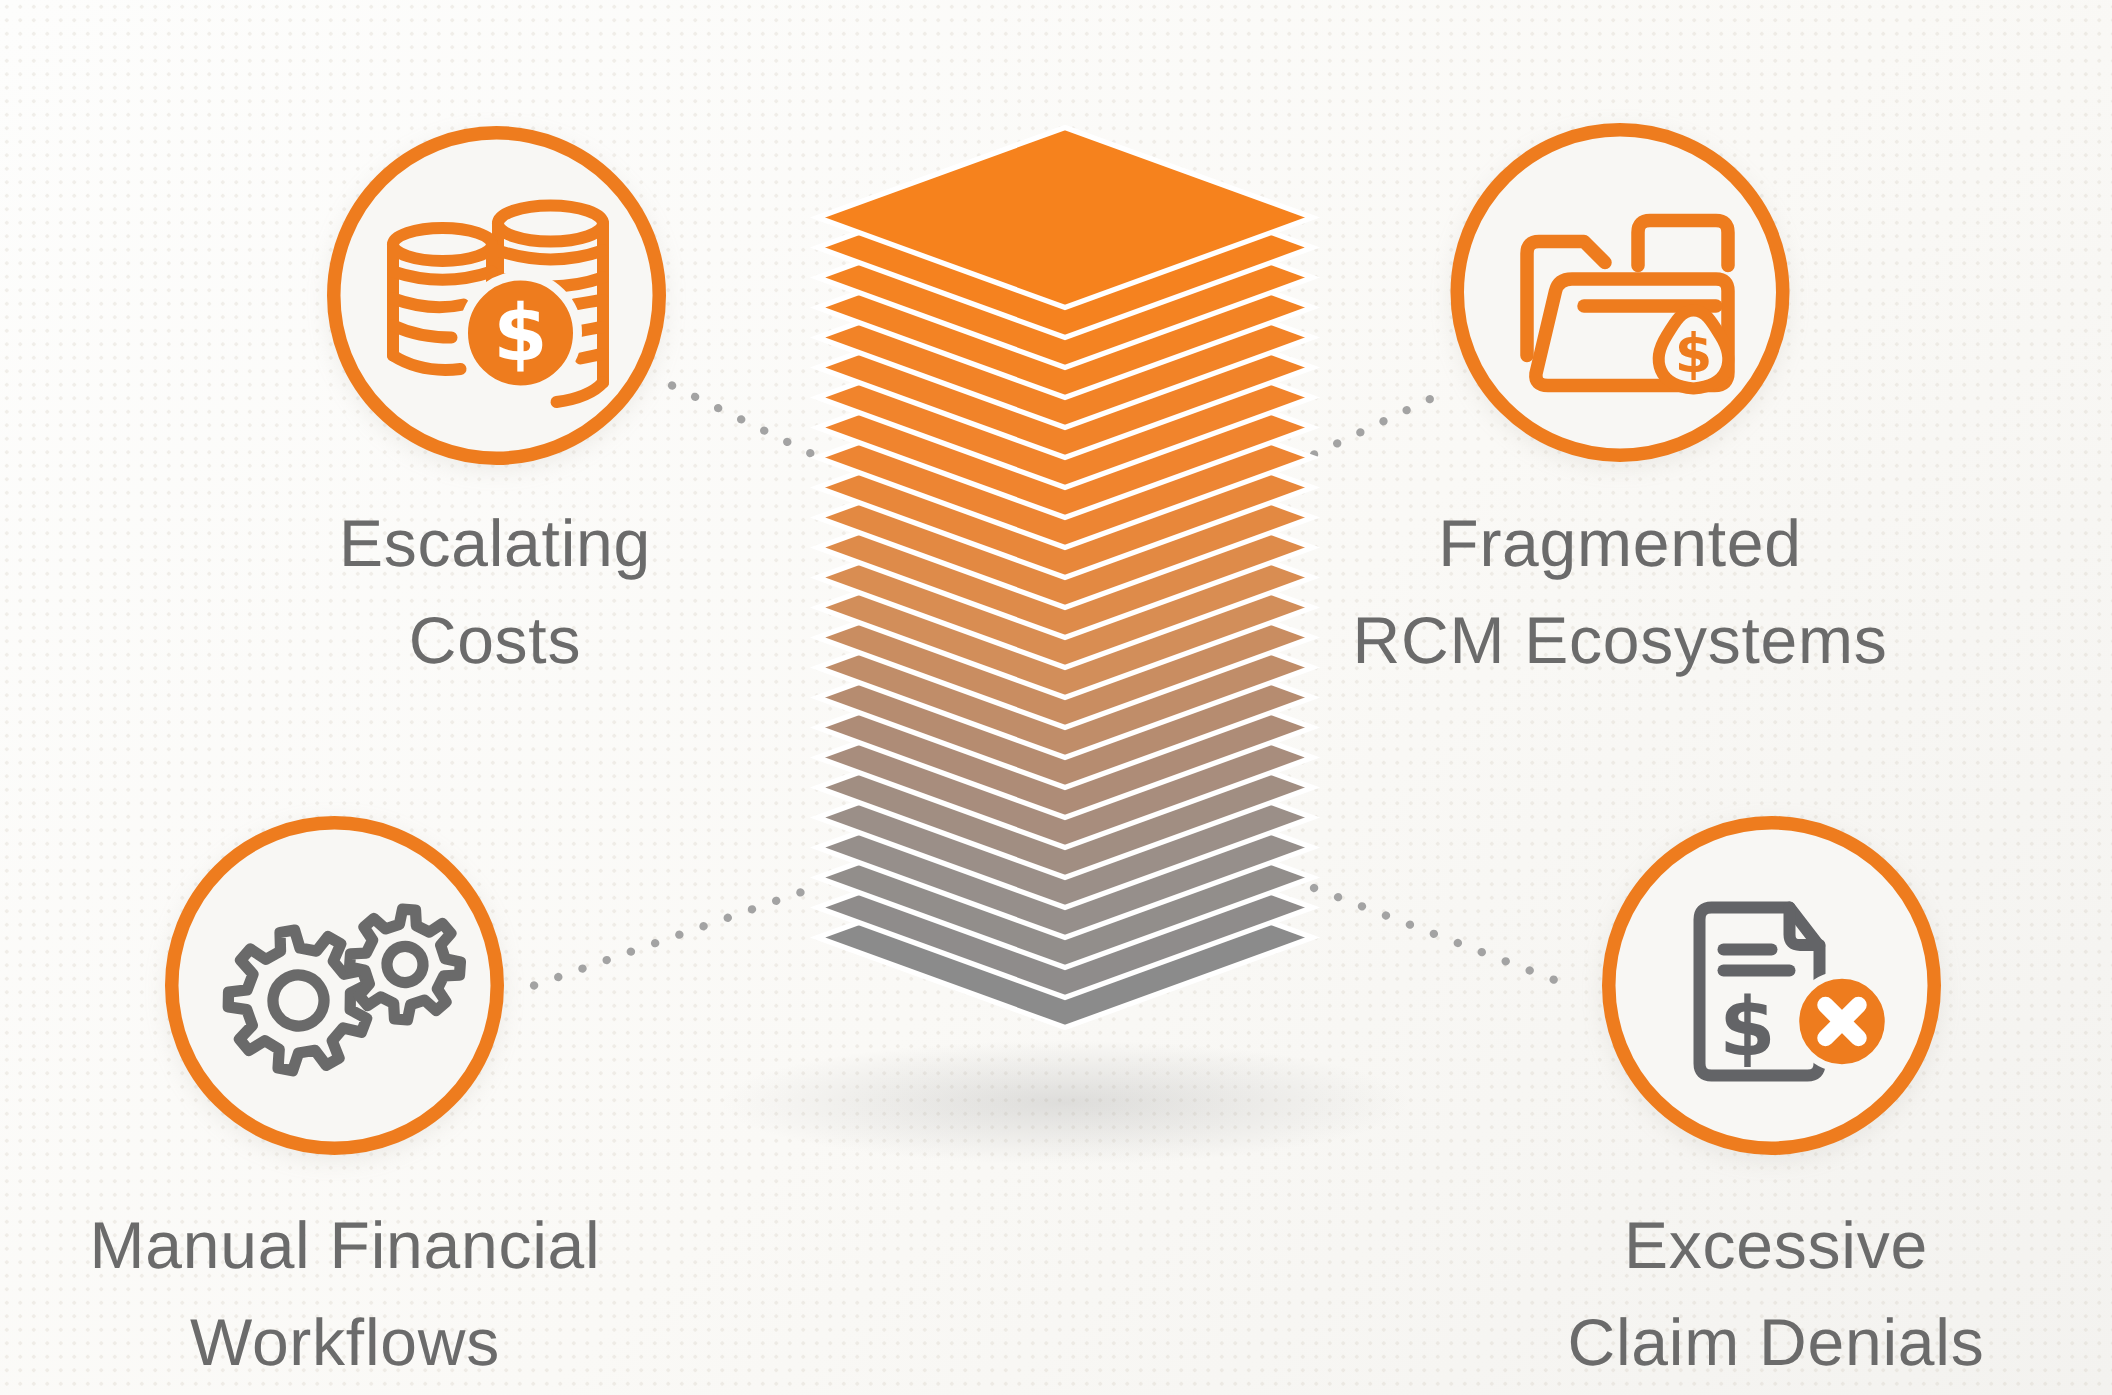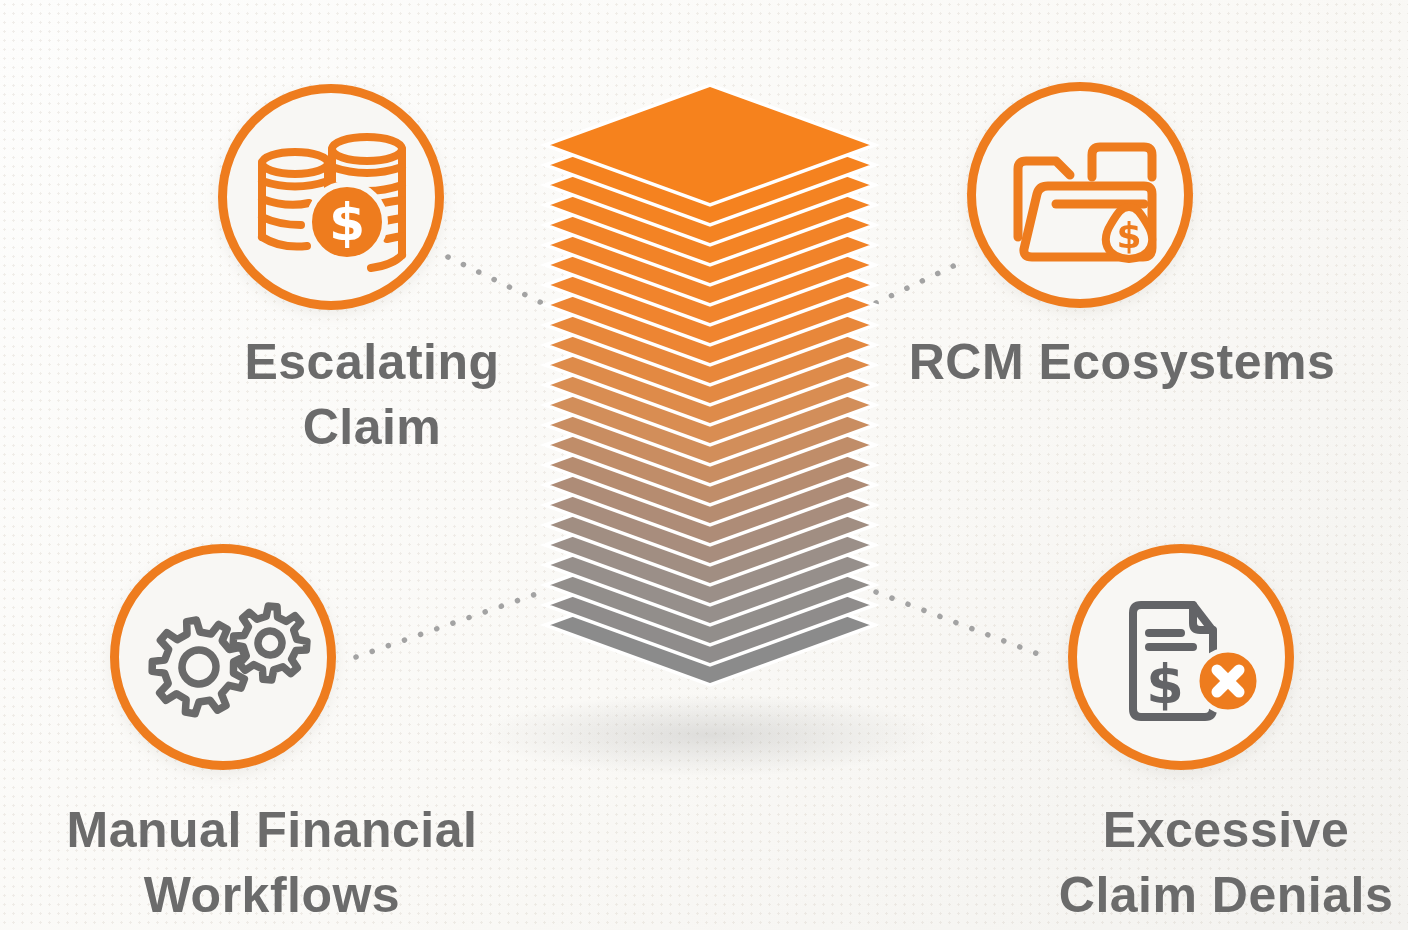--- a/index.html
+++ b/index.html
@@ -25,23 +25,22 @@
     border:9px solid #EE7C1E;background:#f8f7f4;
     box-shadow:0 4px 14px rgba(180,170,160,0.18);
   }
   .icon-circle svg{width:100%;height:100%;}
   .pos-tl{left:218px;top:84px;}
   .pos-tr{left:967px;top:82px;}
   .pos-bl{left:110px;top:544px;}
   .pos-br{left:1068px;top:544px;}
   .label{
     position:absolute;width:560px;text-align:center;
-    color:#6b6b6b;font-size:50px;line-height:65px;font-weight:700;
+    color:#6b6b6b;font-size:44px;line-height:65px;font-weight:400;
     letter-spacing:0.5px;
-    margin-left:42px;
   }
   .label-tl{left:50px;top:330px;}
   .label-tr{left:800px;top:330px;}
   .label-bl{left:-50px;top:798px;}
   .label-br{left:904px;top:798px;}
 </style>
 </head>
 <body>
 
 <div class="canvas">
@@ -157,24 +156,25 @@
       <circle cx="151" cy="128" r="31" fill="#EE7C1E" stroke="#f8f7f4" stroke-width="5"></circle>
       <g stroke="#ffffff" stroke-width="11" stroke-linecap="round">
         <path d="M140,117 L162,139"></path>
         <path d="M162,117 L140,139"></path>
       </g>
     </svg>
   </div>
 
   <div class="label label-tl">
     <div>Escalating</div>
-    <div>Claim</div>
+    <div>Costs</div>
   </div>
 
   <div class="label label-tr">
+    <div>Fragmented</div>
     <div>RCM Ecosystems</div>
   </div>
 
   <div class="label label-bl">
     <div>Manual Financial</div>
     <div>Workflows</div>
   </div>
 
   <div class="label label-br">
     <div>Excessive</div>

